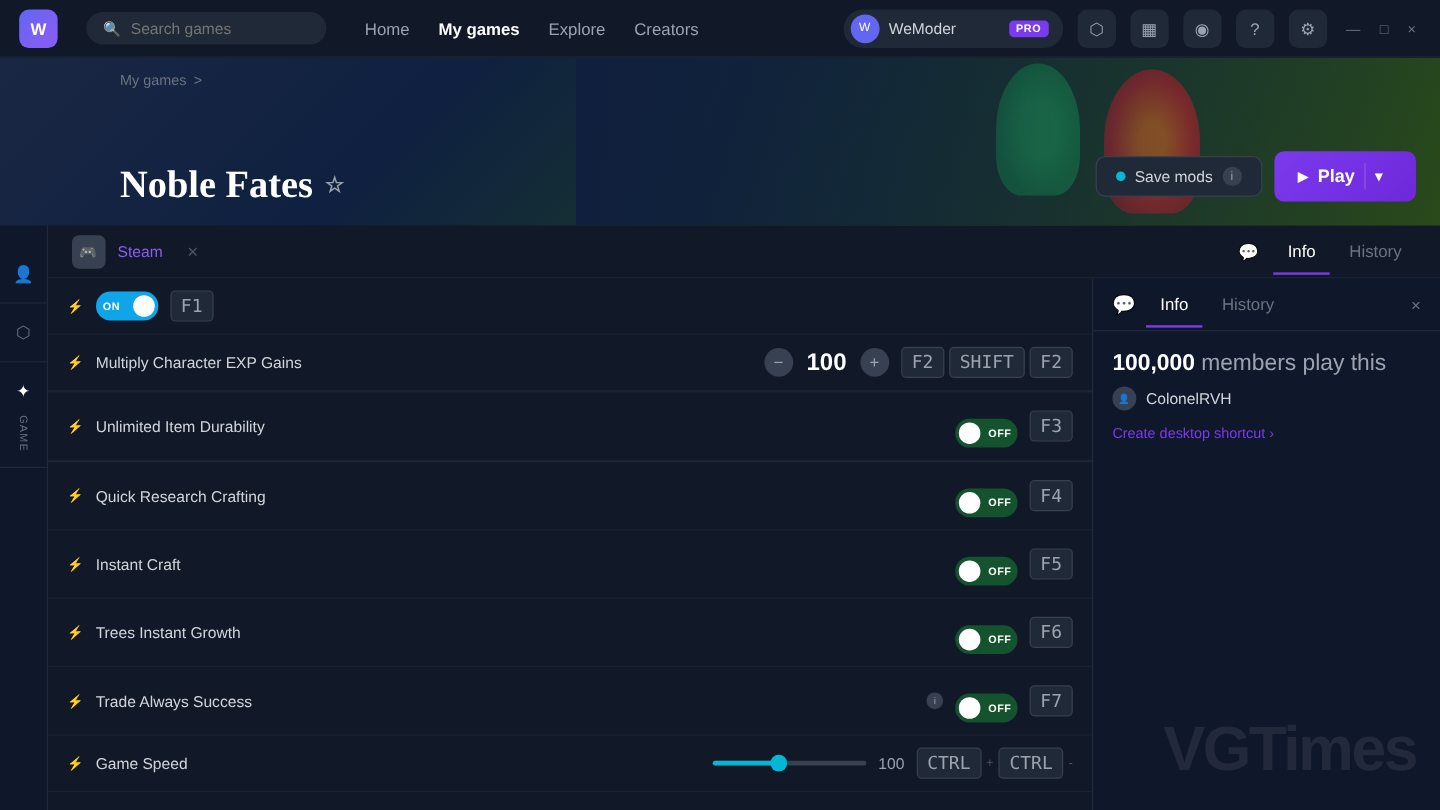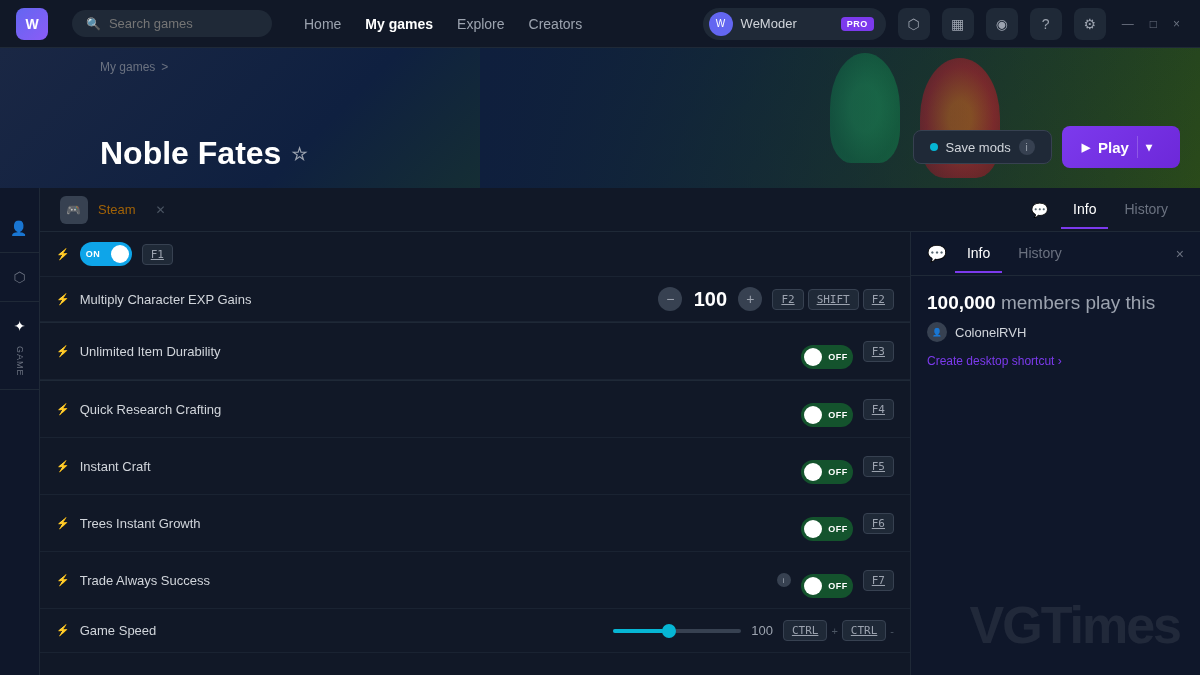--- a/index.html
+++ b/index.html
@@ -116,21 +116,21 @@
     }
     .breadcrumb {
       position: absolute; top: 12px; left: 100px;
       font-size: 12px; color: #6b7280;
       display: flex; align-items: center; gap: 6px;
     }
     .breadcrumb-link { color: #6b7280; cursor: pointer; }
     .game-title {
       position: absolute; bottom: 16px; left: 100px;
       font-size: 32px; font-weight: 800; color: #fff;
-      display: flex; align-items: center; gap: 10px;
+      display: flex; align-items: center; gap: 10px; font-family: Liberation Serif, serif;
     }
     .star-icon { color: #9ca3af; font-size: 18px; cursor: pointer; }
     .banner-actions {
       position: absolute; bottom: 20px; right: 20px;
       display: flex; align-items: center; gap: 10px;
     }
     .save-mods-btn {
       display: flex; align-items: center; gap: 8px;
       background: #1f2937; border: 1px solid #374151;
       border-radius: 8px; padding: 8px 16px;
@@ -310,24 +310,23 @@
       background: #06b6d4; border-radius: 50%;
       position: absolute; top: -5px; left: 38%;
       cursor: pointer;
     }
     .slider-val { font-size: 13px; color: #9ca3af; }
 
     
     .key-badge {
       background: #1f2937; border: 1px solid #374151;
       border-radius: 4px; padding: 3px 8px;
-      font-size: 11px; color: #9ca3af;
+      font-size: 15px; color: #9ca3af;
       font-family: monospace;
       white-space: nowrap;
-      text-decoration: underline;
     }
     .key-sep { color: #4b5563; font-size: 11px; }
     .key-group { display: flex; align-items: center; gap: 4px; flex-shrink: 0; }
 
     
     .info-panel {
       width: 290px;
       background: #0f172a;
       border-left: 1px solid #1f2937;
       padding: 0;
@@ -462,21 +461,21 @@
     <div class="sidebar-icon-group">
       <div class="sidebar-icon active">✦</div>
       <span class="sidebar-label">Game</span>
     </div>
   </div>
 
   <div class="content-wrapper">
 
     <div class="tab-bar">
       <div class="steam-icon">🎮</div>
-      <span style="font-size:13px; color:#a16207; margin-left:6px; margin-right:16px;">Steam</span>
+      <span style="font-size:13px; color:#8b5cf6; margin-left:6px; margin-right:16px;">Steam</span>
       <span class="tab-close" style="margin-left:0; margin-right:16px; color:#4b5563;">✕</span>
 
       <div style="margin-left:auto; display:flex; align-items:center; gap:4px;">
         <span style="color:#6b7280; font-size:14px; margin-right:8px;">💬</span>
         <div class="info-tab active">Info</div>
         <div class="info-tab">History</div>
       </div>
     </div>
 
     <div class="mod-panel">

